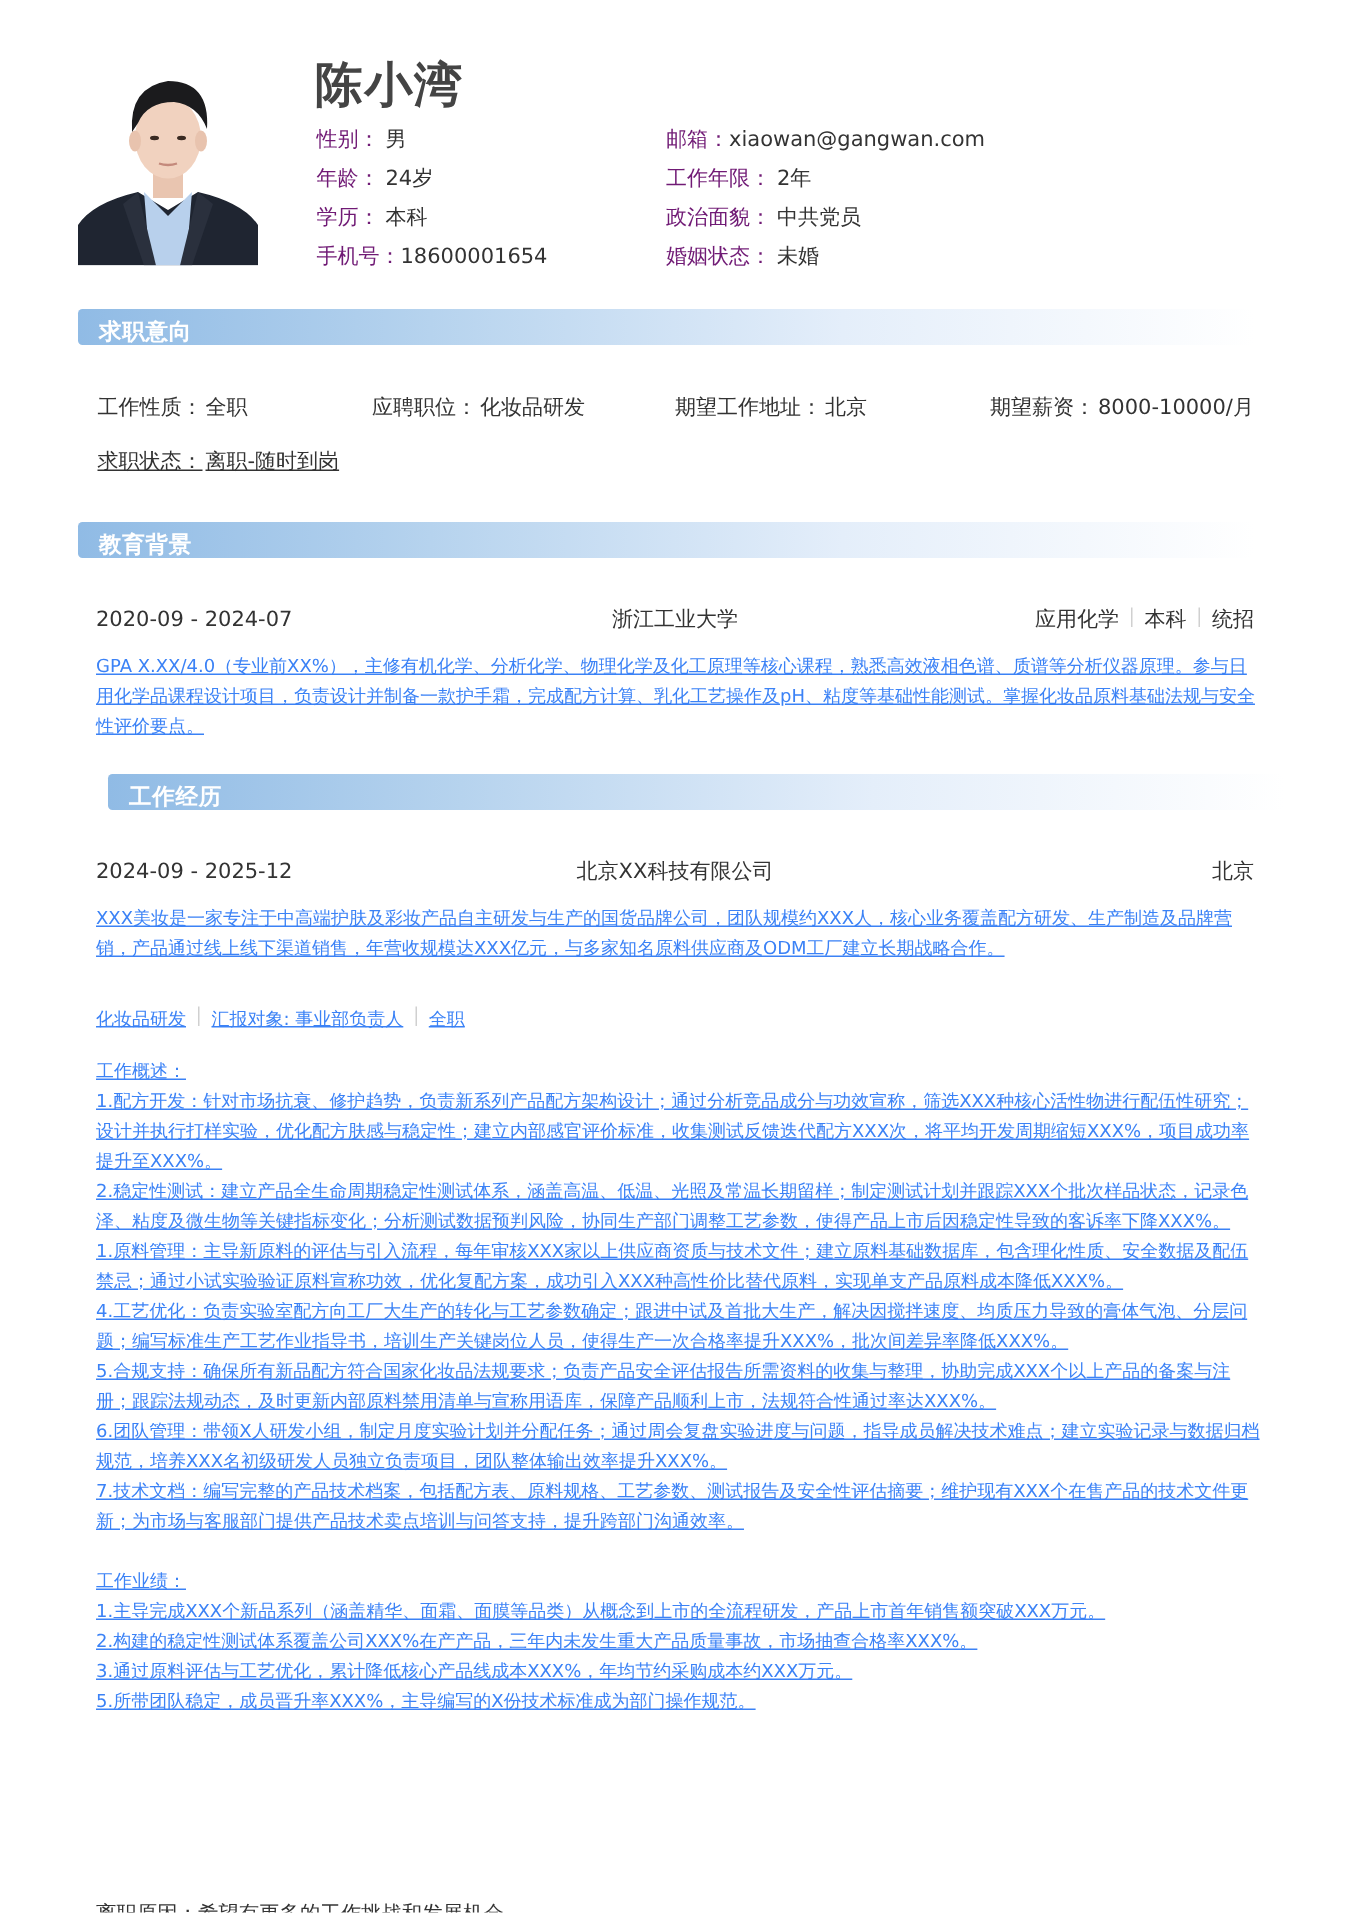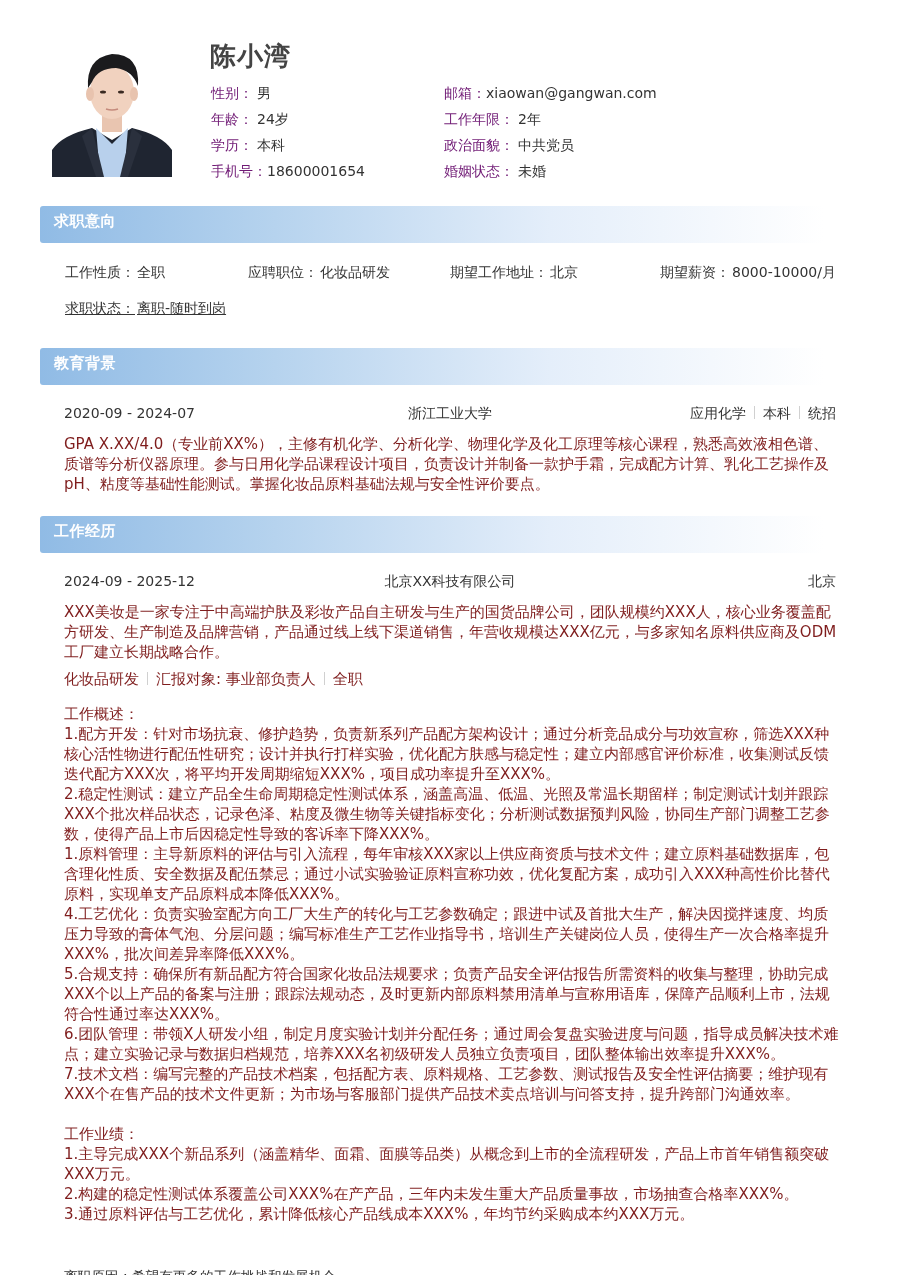--- a/index.html
+++ b/index.html
@@ -2,46 +2,46 @@
 <html><head>
 <meta charset="utf-8">
 <style>
   * { box-sizing: border-box; margin: 0; padding: 0; }
   html, body { width: 900px; height: 1275px; overflow: hidden; background: #ffffff; }
   body { font-family: "DejaVu Sans", "Liberation Sans", sans-serif; color: #333333; font-size: 14px; position: relative; }
 
   
   .photo { position: absolute; left: 52px; top: 40px; width: 120px; height: 137px; background: #ffffff; overflow: hidden; }
   .photo svg { display: block; width: 120px; height: 137px; }
-  .name { position: absolute; left: 210px; top: 38px; font-size: 26px; font-weight: bold; color: #444444; letter-spacing: 1px; line-height: 36px; }
+  .name { position: absolute; left: 210px; top: 38px; font-size: 32px; font-weight: bold; color: #444444; letter-spacing: 1px; line-height: 36px; }
   .info-col { position: absolute; top: 81px; }
   .info-col.left { left: 211px; }
   .info-col.right { left: 444px; }
   .info-row { height: 26px; line-height: 24px; font-size: 14px; color: #333; white-space: nowrap; }
   .info-row .lbl { color: #701a75; }
   .info-row .val { color: #333; margin-left: 4px; }
 
   
-  .section-head { position: absolute; left: 40px; width: 784px; height: 37px; border-radius: 3px;
+  .section-head { position: absolute; left: 52px; width: 784px; height: 24px; border-radius: 3px;
     background: linear-gradient(to right, #90bbe5 0%, #b6d3ee 30%, #e4eefa 65%, #ffffff 100%); }
   .section-head span { position: absolute; left: 14px; top: 0; line-height: 31px; font-size: 15px; font-weight: bold; color: #ffffff; letter-spacing: 0.5px; }
 
   
   .intent-row { position: absolute; left: 65px; width: 775px; font-size: 14px; line-height: 20px; color: #333; white-space: nowrap; }
   .intent-item { position: absolute; top: 0; }
   .intent-item .val { margin-left: 8px; }
 
   
   .entry-head { position: absolute; left: 64px; width: 772px; height: 20px; font-size: 14px; line-height: 20px; color: #333; }
   .entry-head .l { position: absolute; left: 0; }
   .entry-head .c { position: absolute; left: 0; right: 0; text-align: center; }
   .entry-head .r { position: absolute; right: 0; }
   .sep { display: inline-block; width: 1px; height: 13px; background: #d0d0d0; margin: 0 8px; vertical-align: -1px; }
 
-  .para { position: absolute; left: 64px; width: 776px; font-size: 15px; line-height: 20px; color: #7f1d1d; }
+  .para { position: absolute; left: 64px; width: 776px; font-size: 12px; line-height: 20px; color: #3b82f6; text-decoration: underline; }
   .para p { margin: 0; }
   .blank { height: 20px; }
   .cut { position: absolute; left: 64px; top: 1266px; font-size: 13.6px; line-height: 20px; color: #333; }
 </style>
 </head>
 <body>
 
 <div class="photo">
   <svg viewBox="0 0 120 137" xmlns="http://www.w3.org/2000/svg">
     <rect width="120" height="137" fill="#ffffff"></rect>
@@ -106,21 +106,21 @@
 <div class="entry-head" style="top:403px;">
   <span class="l">2020-09 - 2024-07</span>
   <span class="c">浙江工业大学</span>
   <span class="r"><span>应用化学</span><span class="sep"></span><span>本科</span><span class="sep"></span><span>统招</span></span>
 </div>
 
 <div class="para" style="top:434px;">
   <p>GPA X.XX/4.0（专业前XX%），主修有机化学、分析化学、物理化学及化工原理等核心课程，熟悉高效液相色谱、质谱等分析仪器原理。参与日用化学品课程设计项目，负责设计并制备一款护手霜，完成配方计算、乳化工艺操作及pH、粘度等基础性能测试。掌握化妆品原料基础法规与安全性评价要点。</p>
 </div>
 
-<div class="section-head" style="top:516px;">
+<div class="section-head" style="top:516px;margin-left:20px;">
   <span>工作经历</span>
 </div>
 
 <div class="entry-head" style="top:571px;">
   <span class="l">2024-09 - 2025-12</span>
   <span class="c">北京XX科技有限公司</span>
   <span class="r">北京</span>
 </div>
 
 <div class="para" style="top:602px;">
@@ -138,15 +138,16 @@
   <p>1.原料管理：主导新原料的评估与引入流程，每年审核XXX家以上供应商资质与技术文件；建立原料基础数据库，包含理化性质、安全数据及配伍禁忌；通过小试实验验证原料宣称功效，优化复配方案，成功引入XXX种高性价比替代原料，实现单支产品原料成本降低XXX%。</p>
   <p>4.工艺优化：负责实验室配方向工厂大生产的转化与工艺参数确定；跟进中试及首批大生产，解决因搅拌速度、均质压力导致的膏体气泡、分层问题；编写标准生产工艺作业指导书，培训生产关键岗位人员，使得生产一次合格率提升XXX%，批次间差异率降低XXX%。</p>
   <p>5.合规支持：确保所有新品配方符合国家化妆品法规要求；负责产品安全评估报告所需资料的收集与整理，协助完成XXX个以上产品的备案与注册；跟踪法规动态，及时更新内部原料禁用清单与宣称用语库，保障产品顺利上市，法规符合性通过率达XXX%。</p>
   <p>6.团队管理：带领X人研发小组，制定月度实验计划并分配任务；通过周会复盘实验进度与问题，指导成员解决技术难点；建立实验记录与数据归档规范，培养XXX名初级研发人员独立负责项目，团队整体输出效率提升XXX%。</p>
   <p>7.技术文档：编写完整的产品技术档案，包括配方表、原料规格、工艺参数、测试报告及安全性评估摘要；维护现有XXX个在售产品的技术文件更新；为市场与客服部门提供产品技术卖点培训与问答支持，提升跨部门沟通效率。</p>
   <div class="blank"></div>
   <p>工作业绩：</p>
   <p>1.主导完成XXX个新品系列（涵盖精华、面霜、面膜等品类）从概念到上市的全流程研发，产品上市首年销售额突破XXX万元。</p>
   <p>2.构建的稳定性测试体系覆盖公司XXX%在产产品，三年内未发生重大产品质量事故，市场抽查合格率XXX%。</p>
   <p>3.通过原料评估与工艺优化，累计降低核心产品线成本XXX%，年均节约采购成本约XXX万元。</p>
+  <p>5.所带团队稳定，成员晋升率XXX%，主导编写的X份技术标准成为部门操作规范。</p>
 </div>
 
 <div class="cut">离职原因：希望有更多的工作挑战和发展机会</div>
 
 </body></html>

